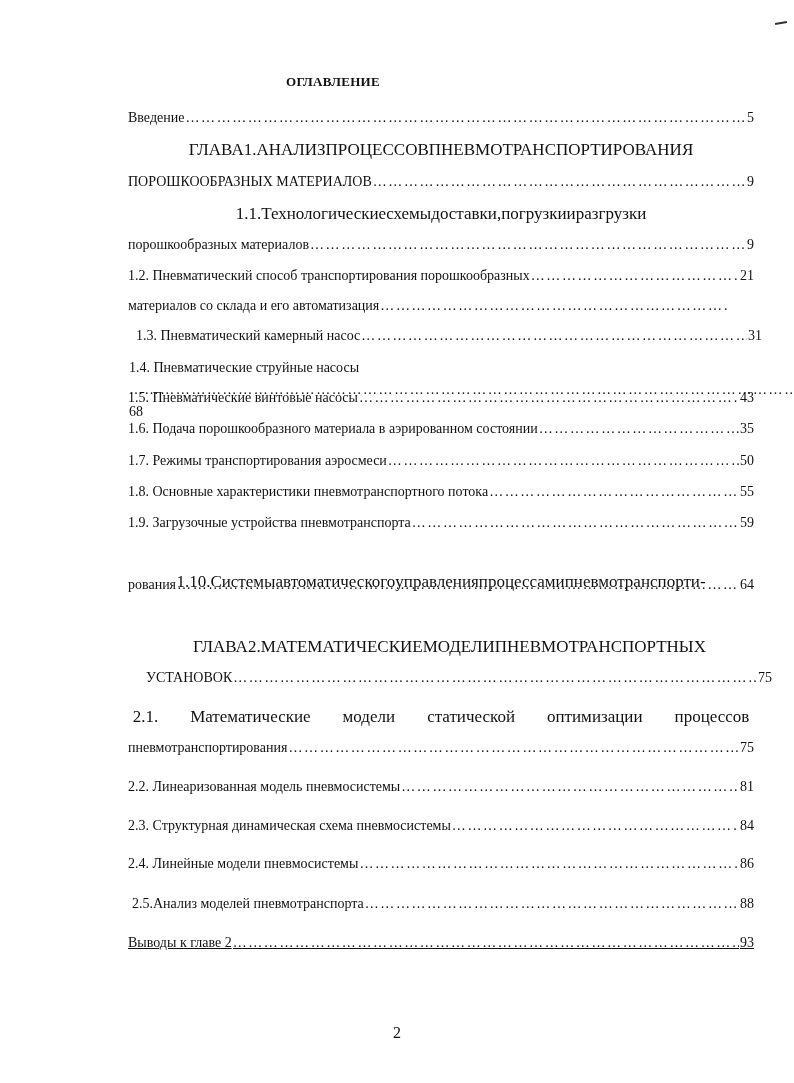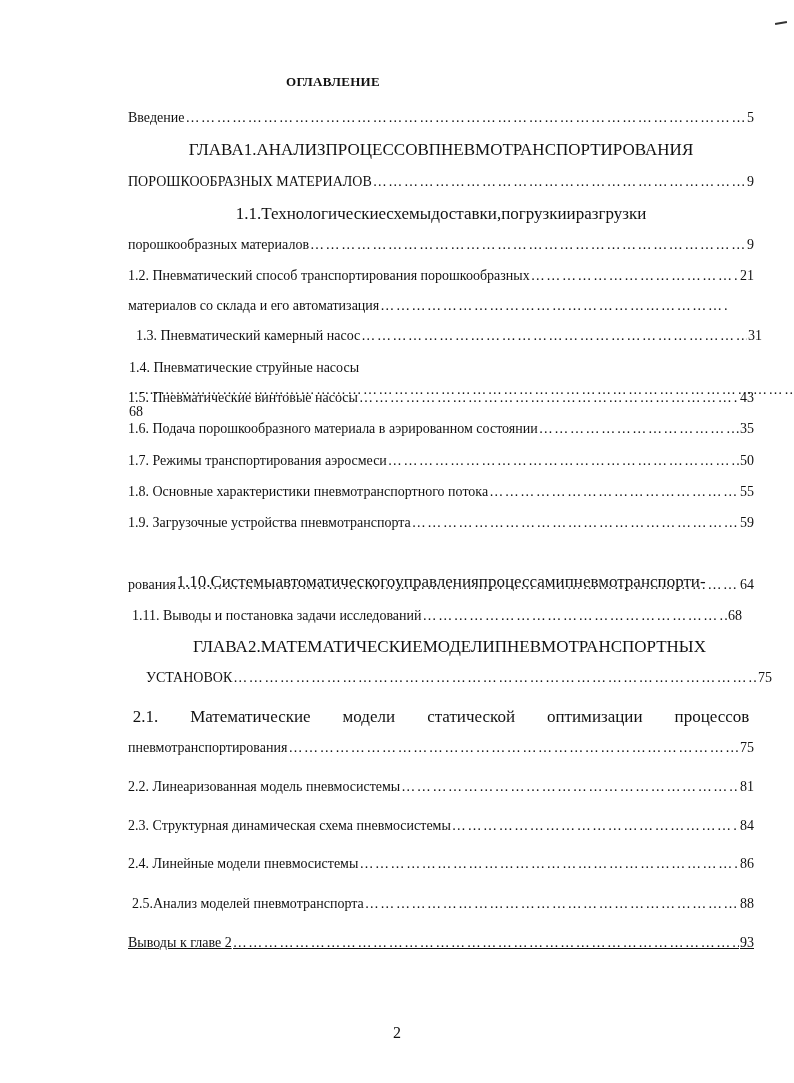--- a/index.html
+++ b/index.html
@@ -115,25 +115,20 @@
     <span>управления</span>
     <span>процессами</span>
     <span>пневмотранспорти-</span>
   </div>
   <div class="line" style="top:574px;">
     <span class="txt">рования</span>
       <span class="dots"></span>
       <span class="pg">64</span>
   </div>
 
-  <div class="line" style="top:605px;left:132px;width:610px;">
-    <span class="txt">1.11. Выводы и постановка задачи исследований</span>
-      <span class="dots"></span>
-      <span class="pg">68</span>
-  </div>
 
   <div class="justify" style="top:636px;left:145px;width:609px;">
     <span>ГЛАВА</span>
     <span>2.</span>
     <span>МАТЕМАТИЧЕСКИЕ</span>
     <span>МОДЕЛИ</span>
     <span>ПНЕВМОТРАНСПОРТНЫХ</span>
   </div>
   <div class="line" style="top:667px;margin-left:18px;">
     <span class="txt">УСТАНОВОК</span>

